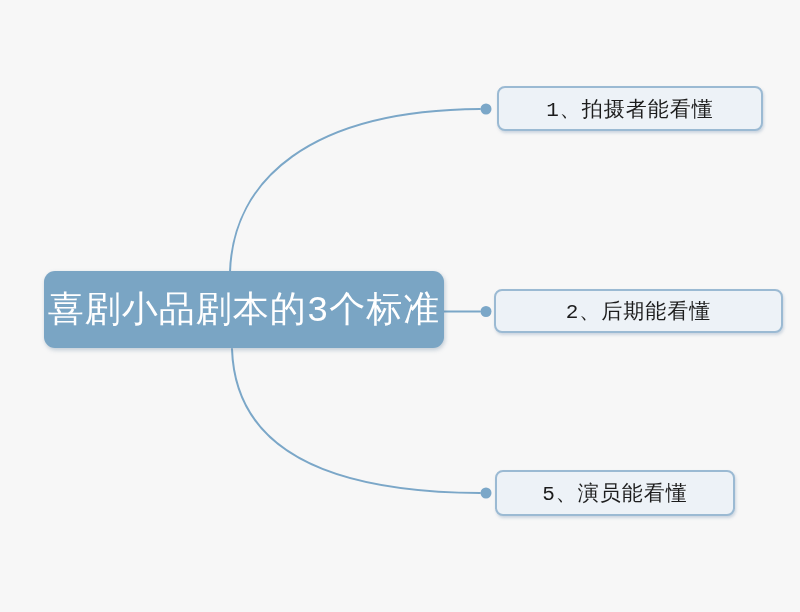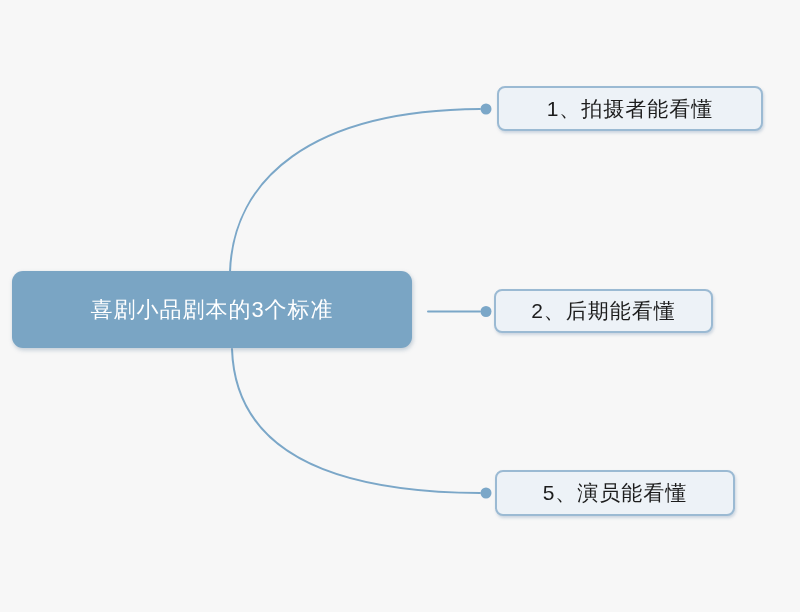--- a/index.html
+++ b/index.html
@@ -38,46 +38,47 @@
   .connector-layer circle {
     fill: var(--connector);
     stroke: none;
   }
   .node {
     position: absolute;
     display: flex;
     align-items: center;
     justify-content: center;
     text-align: left;
+    font-family: Liberation Mono, monospace;
   }
   .root-node {
-    left: 12px;
+    left: 44px;
     top: 271px;
     width: 400px;
     height: 77px;
     background: var(--root-fill);
     color: var(--root-text);
     border-radius: 11px;
-    font-size: 22px;
+    font-size: 36px;
     letter-spacing: 1px;
     box-shadow: 1px 2px 4px rgba(90, 120, 150, 0.35);
     cursor: pointer;
   }
   .branch-node {
     background: var(--branch-fill);
     border: 2px solid var(--branch-border);
     border-radius: 8px;
     color: var(--branch-text);
     font-size: 21px;
     letter-spacing: 1px;
     box-shadow: 1px 2px 3px rgba(120, 150, 180, 0.35);
     cursor: pointer;
   }
   .branch-1 { left: 497px; top: 86px;  width: 266px; height: 45px; }
-  .branch-2 { left: 494px; top: 289px; width: 219px; height: 44px; }
+  .branch-2 { left: 494px; top: 289px; width: 289px; height: 44px; }
   .branch-3 { left: 495px; top: 470px; width: 240px; height: 46px; }
 </style>
 </head>
 <body>
 
 <div class="canvas">
 
   <svg class="connector-layer" viewBox="0 0 800 612" xmlns="http://www.w3.org/2000/svg">
 
     <path d="M 230 272 C 233 180, 310 110, 480 109"></path>

